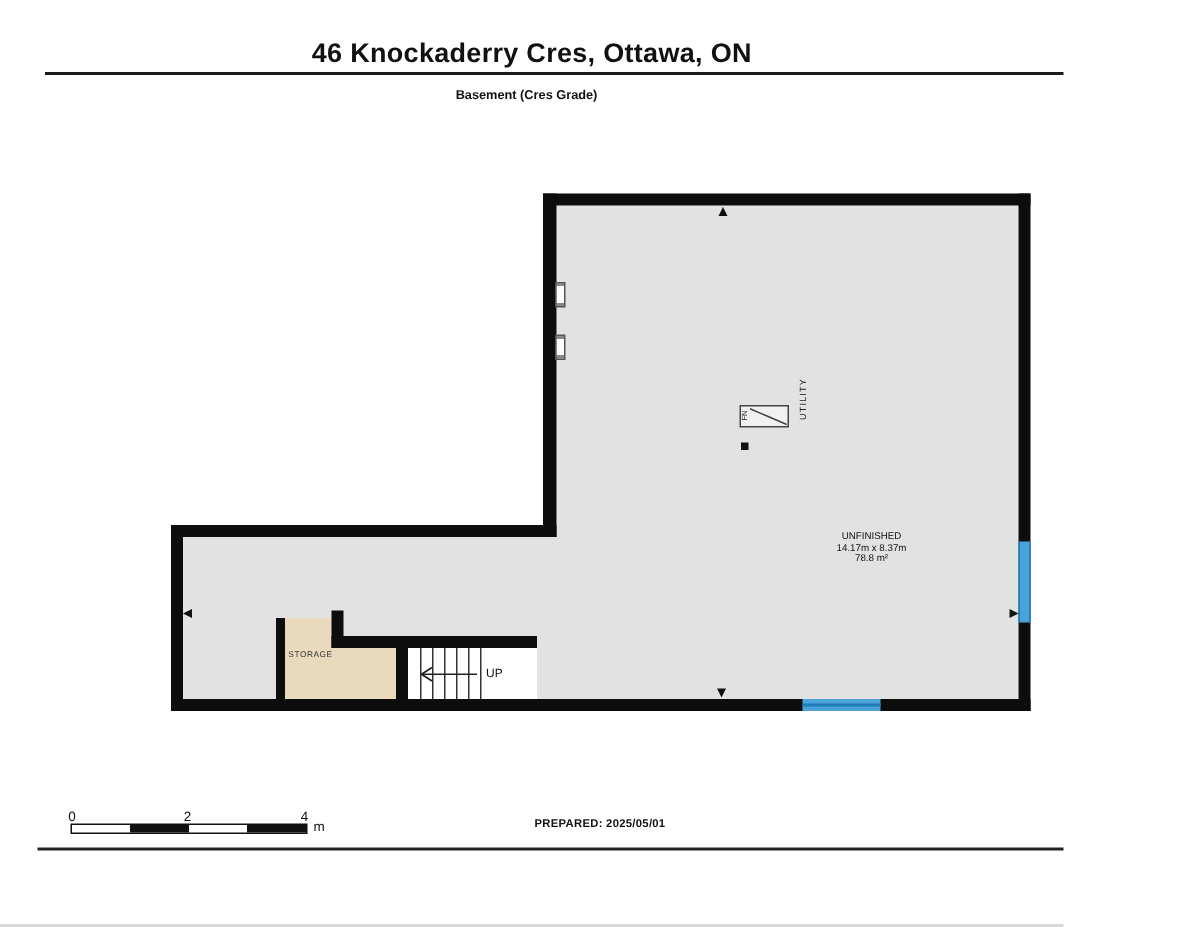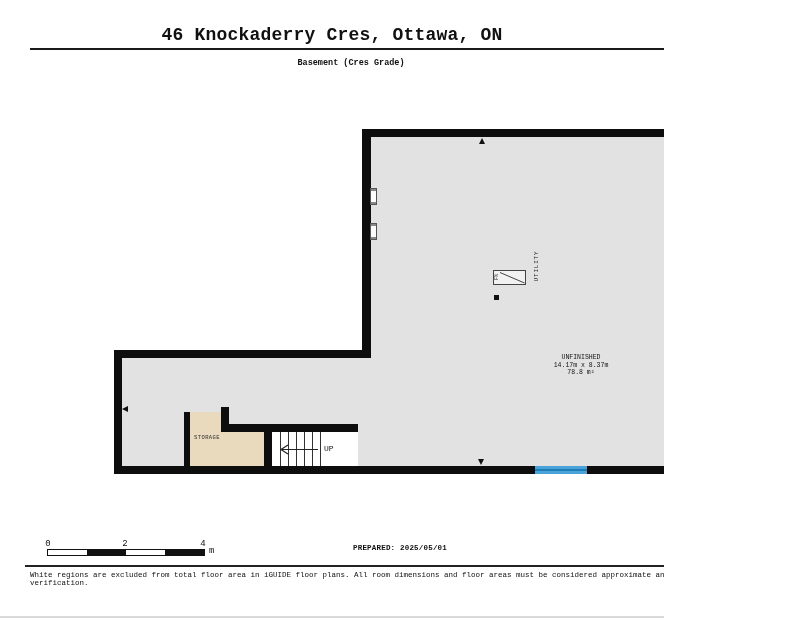--- a/index.html
+++ b/index.html
@@ -1,17 +1,17 @@
 <!DOCTYPE html>
 <html style="--wall: #0d0d0d; --floor: #e2e2e2; --storage-floor: #e9d9bd; --excluded: #ffffff; --window: #4aa3d8; --window-edge: #1f7db8;"><head>
 <meta charset="utf-8">
 <style>
   html,body{margin:0;padding:0;background:#fff;}
   #page{position:relative;width:664px;height:618px;background:#fff;overflow:hidden;
-        font-family:Liberation Mono, monospace;color:#111;}
+        font-family:Liberation Sans, sans-serif;color:#111;padding-left:45px;}
   .abs{position:absolute;}
 
   
   #title{left:0;right:0;top:25px;text-align:center;font-size:18px;font-weight:bold;letter-spacing:.2px;}
   #title-rule{left:30px;top:48px;width:745px;height:2px;background:#1a1a1a;}
   #subtitle{left:351px;top:58px;transform:translateX(-50%);font-size:8.5px;font-weight:bold;white-space:nowrap;}
 
   
   .floor{background:var(--floor,#e2e2e2);}
   #floor-upper{left:371px;top:137px;width:308px;height:221px;}
@@ -176,16 +176,15 @@
       <polygon points="5.5,22.5 17,17 11,11" fill="#c9281c" stroke="#9a2016" stroke-width="0.4"></polygon>
     </svg>
   </div>
   <svg class="abs" id="compass-arrow" width="10" height="10" viewBox="0 0 10 10">
     <line x1="8" y1="2" x2="2.5" y2="7.5" stroke="#1a2a3a" stroke-width="1"></line>
     <polyline points="2.5,4.5 2.5,7.5 5.5,7.5" fill="none" stroke="#1a2a3a" stroke-width="1"></polyline>
   </svg>
   <div class="abs" id="compass-n">N</div>
 
   <div class="abs" id="footer-rule"></div>
-  <div class="abs" id="footer-text">White regions are excluded from total floor area in iGUIDE floor plans. All room dimensions and floor areas must be considered approximate and are subject to independent verification.</div>
   <div class="abs" id="page-bottom-border"></div>
 
 </div>
 
 </body></html>

